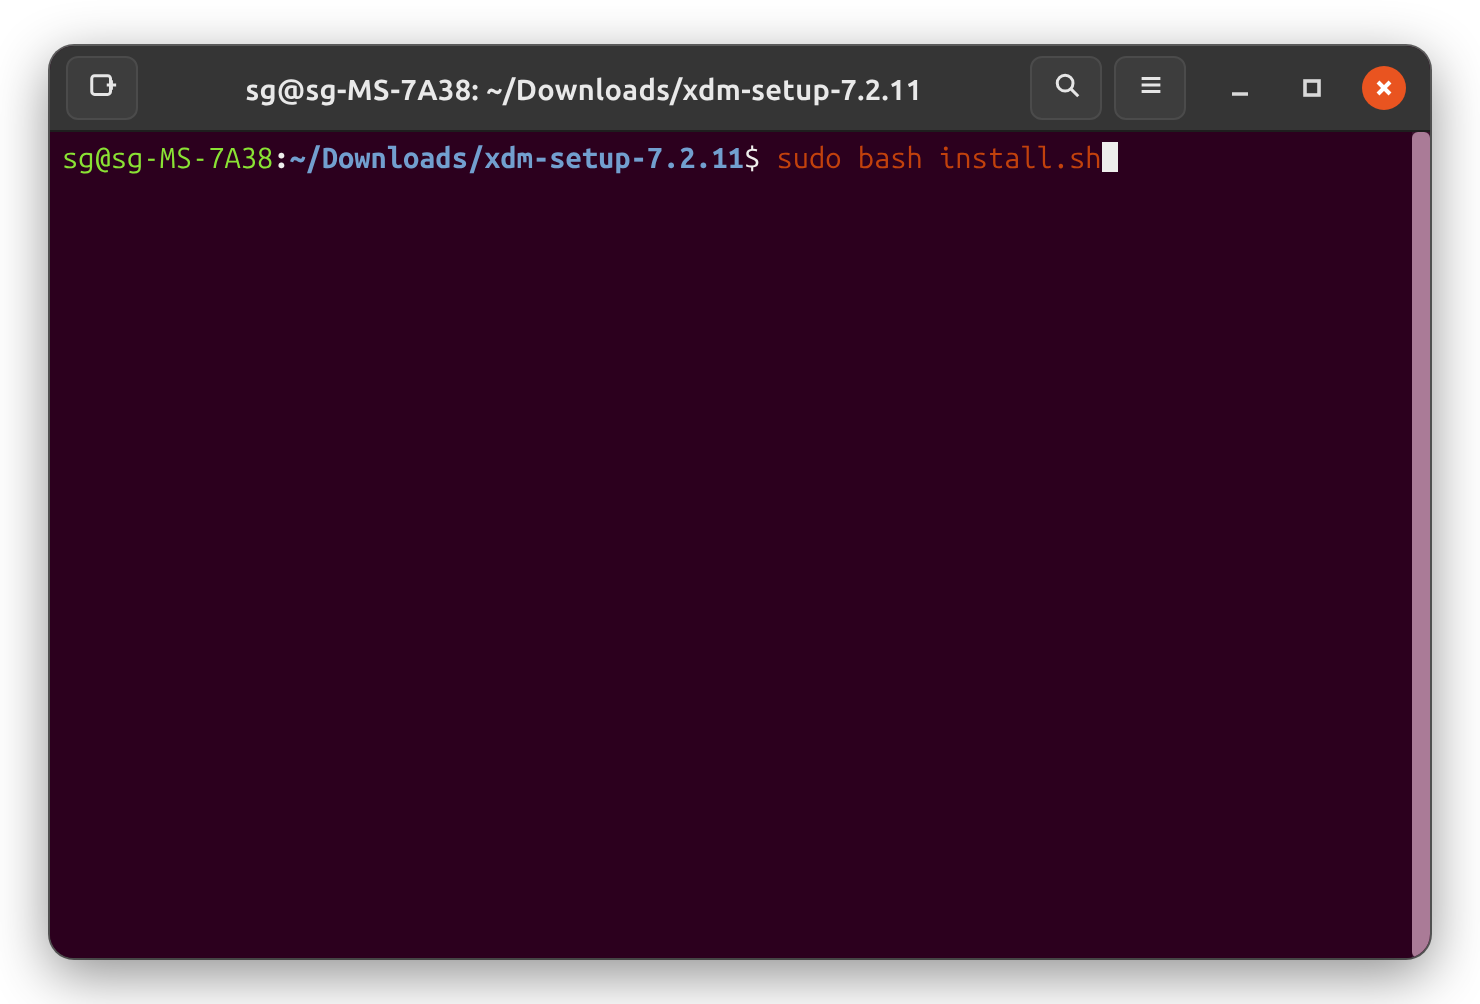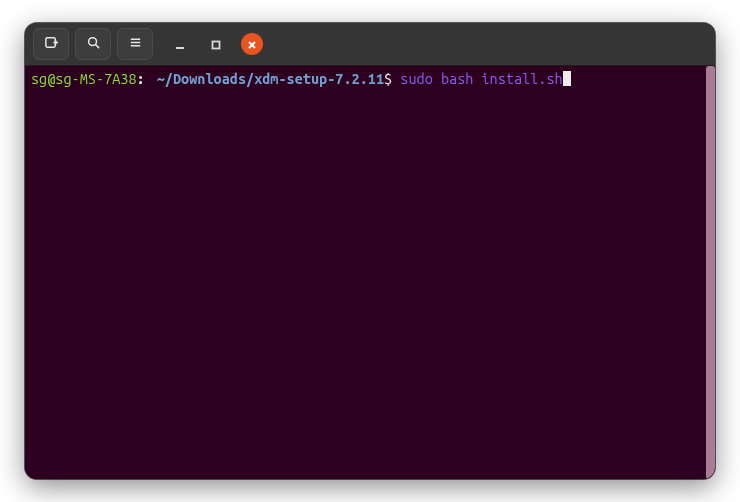--- a/index.html
+++ b/index.html
@@ -96,23 +96,23 @@
     top: 0;
     right: 0;
     width: 9px;
     height: 100%;
     background: #aa7b97;
     border-radius: 3px;
   }
   .line { white-space: pre; }
   .p-user { color: #8ae234; font-weight: normal; }
   .p-colon { color: #eeeeec; font-weight: bold; }
-  .p-path { color: #729fcf; font-weight: bold; margin-left: 12px; }
+  .p-path { color: #729fcf; font-weight: bold; }
   .p-dollar { color: #eeeeec; }
-  .cmd { color: #8b5cf6; margin-top: 33px; }
+  .cmd { color: #c2410c; margin-top: 33px; }
   .cursor {
     display: inline-block;
     width: 8px;
     height: 15px;
     background: #eeeeec;
     vertical-align: -2px;
   }
 </style>
 </head>
 <body>
@@ -123,20 +123,21 @@
     <div class="tb-btn">
       <span>
         <svg viewBox="0 0 16 16">
             <rect x="2" y="3" width="10" height="10" rx="1.5"></rect>
             <line x1="10" y1="8" x2="15" y2="8"></line>
             <line x1="12.5" y1="5.5" x2="12.5" y2="10.5"></line>
           </svg>
       </span>
     </div>
 
+    <div class="title">sg@sg-MS-7A38: ~/Downloads/xdm-setup-7.2.11</div>
 
     <div class="tb-btn">
       <span>
         <svg viewBox="0 0 16 16">
             <circle cx="7" cy="7" r="4.2"></circle>
             <line x1="10.2" y1="10.2" x2="14" y2="14"></line>
           </svg>
       </span>
     </div>
 

